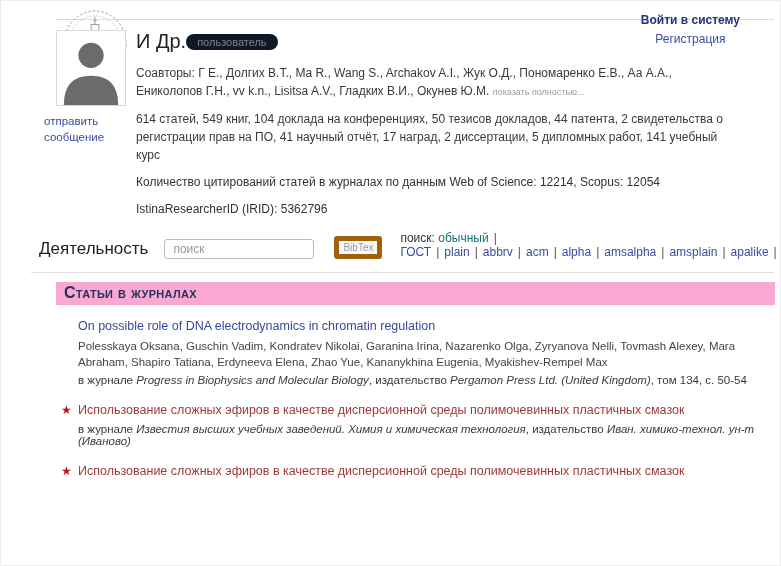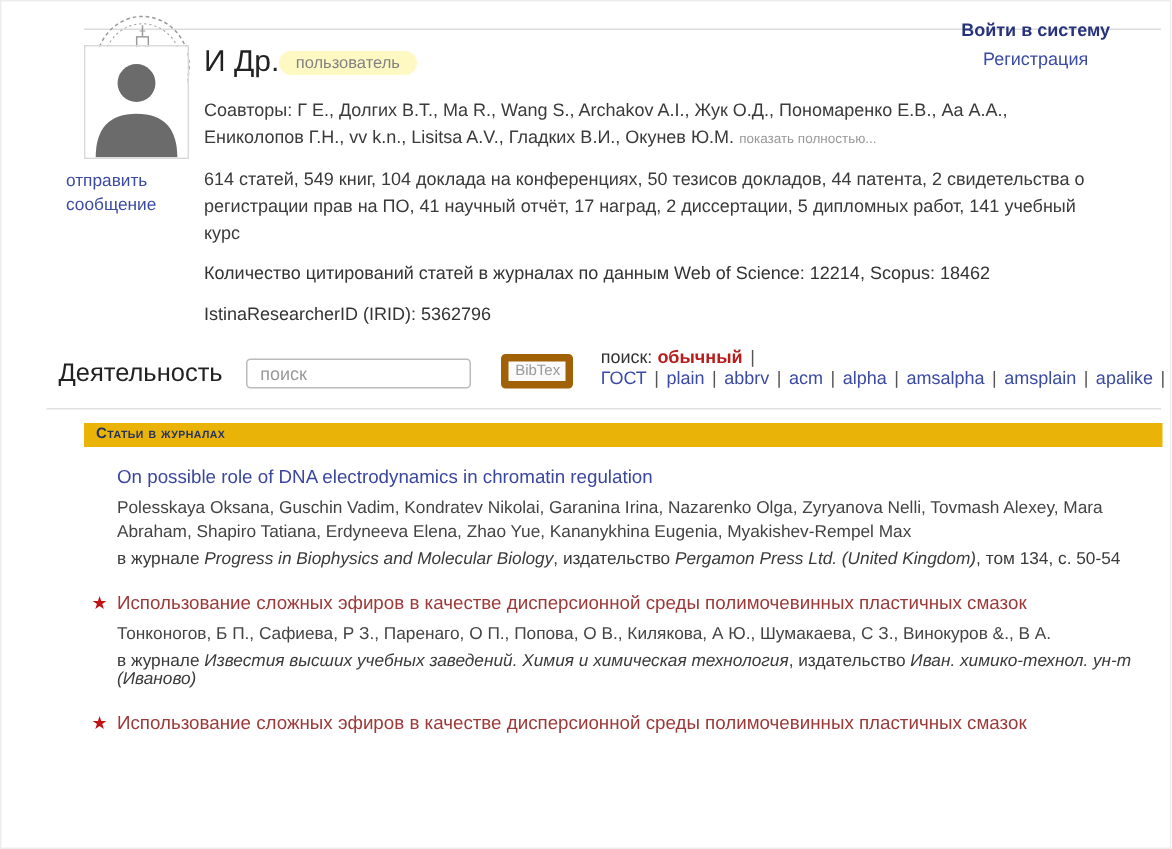--- a/index.html
+++ b/index.html
@@ -20,41 +20,41 @@
   .header-rule { height: 1px; background: #dcdcdc; margin: 10px 6px 0 55px; }
 
   
   .profile { position: relative; padding: 10px 40px 0 43px; }
   .avatar-col { position: absolute; left: 43px; top: 10px; width: 92px; font-size: 11.5px; }
   .avatar { width: 70px; height: 76px; border: 1px solid #d9d9d9; margin-left: 12px; display: block; }
   .send-msg { display: inline-block; color: #3b4aa3; text-decoration: none; margin-top: 7px; line-height: 1.4; }
   .profile-main { margin-left: 92px; }
   .name-row { display: flex; align-items: center; gap: 0; }
   .user-name { font-size: 20px; color: #222; }
-  .badge { background: #fef9c3; border-radius: 10px; padding: 2px 11px; font-size: 11px; color: #828282; }
+  .badge { background: #0f172a; border-radius: 10px; padding: 2px 11px; font-size: 11px; color: #828282; }
   .coauthors { margin-top: 11px; font-size: 12px; line-height: 1.5; color: #3a3a3a; }
   .show-all { font-size: 9px; color: #999; text-decoration: none; }
   .stats { margin-top: 10px; font-size: 12px; line-height: 1.5; color: #3a3a3a; }
   .citations { margin-top: 11px; font-size: 12px; }
   .irid { margin-top: 13px; font-size: 12px; }
 
   
   .activity { display: flex; align-items: flex-end; margin: 15px 20px 0 38px; }
   .activity-heading { font-size: 17px; color: #222; }
   .search-input { width: 150px; height: 20px; border: 1px solid #bbb; border-radius: 3px; padding: 2px 8px; font-size: 12px; margin-left: 16px; font-family: "Liberation Sans", sans-serif; color: #333; }
   .search-input::placeholder { color: #999; }
   .bibtex-btn { margin-left: 20px; font-size: 10px; color: #999; background: #fafafa; border: 5px solid #a16207; border-radius: 3px; padding: 1px 4px; cursor: pointer; font-family: "Liberation Sans", sans-serif; }
   .styles { margin-left: 18px; font-size: 12px; color: #333; }
   .styles .sep { color: #555; margin: 0 5px; }
-  .style-selected { font-weight: bold; color: #b91c1c; text-decoration: none; }
+  .style-selected { font-weight: normal; color: #0f766e; text-decoration: none; }
   .style-link { color: #3b4aa3; text-decoration: none; }
   .main-rule { height: 1px; background: #e0e0e0; margin: 13px 6px 0 30px; }
 
   
-  .section-bar { margin: 9px 5px 0 55px; background: #eab308; padding: 2px 8px 3px 8px; font-size: 10px; font-weight: bold; font-variant: small-caps; color: #24335c; letter-spacing: .3px; }
+  .section-bar { margin: 9px 5px 0 55px; background: #f9a8d4; padding: 2px 8px 3px 8px; font-size: 16px; font-weight: bold; font-variant: small-caps; color: #24335c; letter-spacing: .3px; }
   .articles { margin: 11px 10px 0 55px; }
   .article { position: relative; padding-left: 22px; margin-bottom: 14px; }
   .a-marker { position: absolute; left: 5px; top: 0; }
   .a-star { color: #c11414; font-size: 12px; }
   .a-title { font-size: 12.5px; text-decoration: none; line-height: 1.3; }
   .a-authors { font-size: 11.5px; color: #444; margin-top: 4px; line-height: 1.4; }
   .a-journal { font-size: 11.5px; color: #3a3a3a; margin-top: 4px; }
   .a-journal i { color: #3a3a3a; }
 </style>
 </head>
@@ -98,21 +98,21 @@
       <div class="name-row">
         <span class="user-name">И Др.</span>
         <span class="badge">пользователь</span>
       </div>
       <div class="coauthors">
         <span>Соавторы:</span>
         <span>Г Е., Долгих В.Т., Ma R., Wang S., Archakov A.I., Жук О.Д., Пономаренко Е.В., Аа А.А., Ениколопов Г.Н., vv k.n., Lisitsa A.V., Гладких В.И., Окунев Ю.М.</span>
         <a href="#" class="show-all">показать полностью...</a>
       </div>
       <div class="stats">614 статей, 549 книг, 104 доклада на конференциях, 50 тезисов докладов, 44 патента, 2 свидетельства о регистрации прав на ПО, 41 научный отчёт, 17 наград, 2 диссертации, 5 дипломных работ, 141 учебный курс</div>
-      <div class="citations">Количество цитирований статей в журналах по данным Web of Science: 12214, Scopus: 18462</div>
+      <div class="citations">Количество цитирований статей в журналах по данным Web of Science: 12214, Scopus: 12054</div>
       <div class="irid">IstinaResearcherID (IRID): 5362796</div>
     </div>
   </div>
 
   <div class="activity">
     <span class="activity-heading">Деятельность</span>
     <input class="search-input" type="text" placeholder="поиск" style="">
     <button class="bibtex-btn">BibTex</button>
     <span class="styles">
       <span>поиск:</span>
@@ -133,21 +133,20 @@
     <div class="a-journal">
       <span class="j-pre">в журнале </span><i class="j-name">Progress in Biophysics and Molecular Biology</i><span class="j-publabel">, издательство </span><i class="j-pub">Pergamon Press Ltd. (United Kingdom)</i><span class="j-tail">, том 134, с. 50-54</span>
     </div>
   </div>
 
   <div class="article">
     <span class="a-marker"><span class="a-star">★</span></span>
     <div>
       <a href="#" class="a-title" style="color: rgb(158, 57, 57);"><span class="a-title-text">Использование сложных эфиров в качестве дисперсионной среды полимочевинных пластичных смазок</span></a>
     </div>
-    <div class="a-authors">Тонконогов, Б П., Сафиева, Р З., Паренаго, О П., Попова, О В., Килякова, А Ю., Шумакаева, С З., Винокуров &amp;., В А.</div>
     <div class="a-journal">
       <span class="j-pre">в журнале </span><i class="j-name">Известия высших учебных заведений. Химия и химическая технология</i><span class="j-publabel">, издательство </span><i class="j-pub">Иван. химико-технол. ун-т (Иваново)</i><span class="j-tail"></span>
     </div>
   </div>
 
   <div class="article">
     <span class="a-marker"><span class="a-star">★</span></span>
     <div>
       <a href="#" class="a-title" style="color: rgb(158, 57, 57);"><span class="a-title-text">Использование сложных эфиров в качестве дисперсионной среды полимочевинных пластичных смазок</span></a>
     </div>

